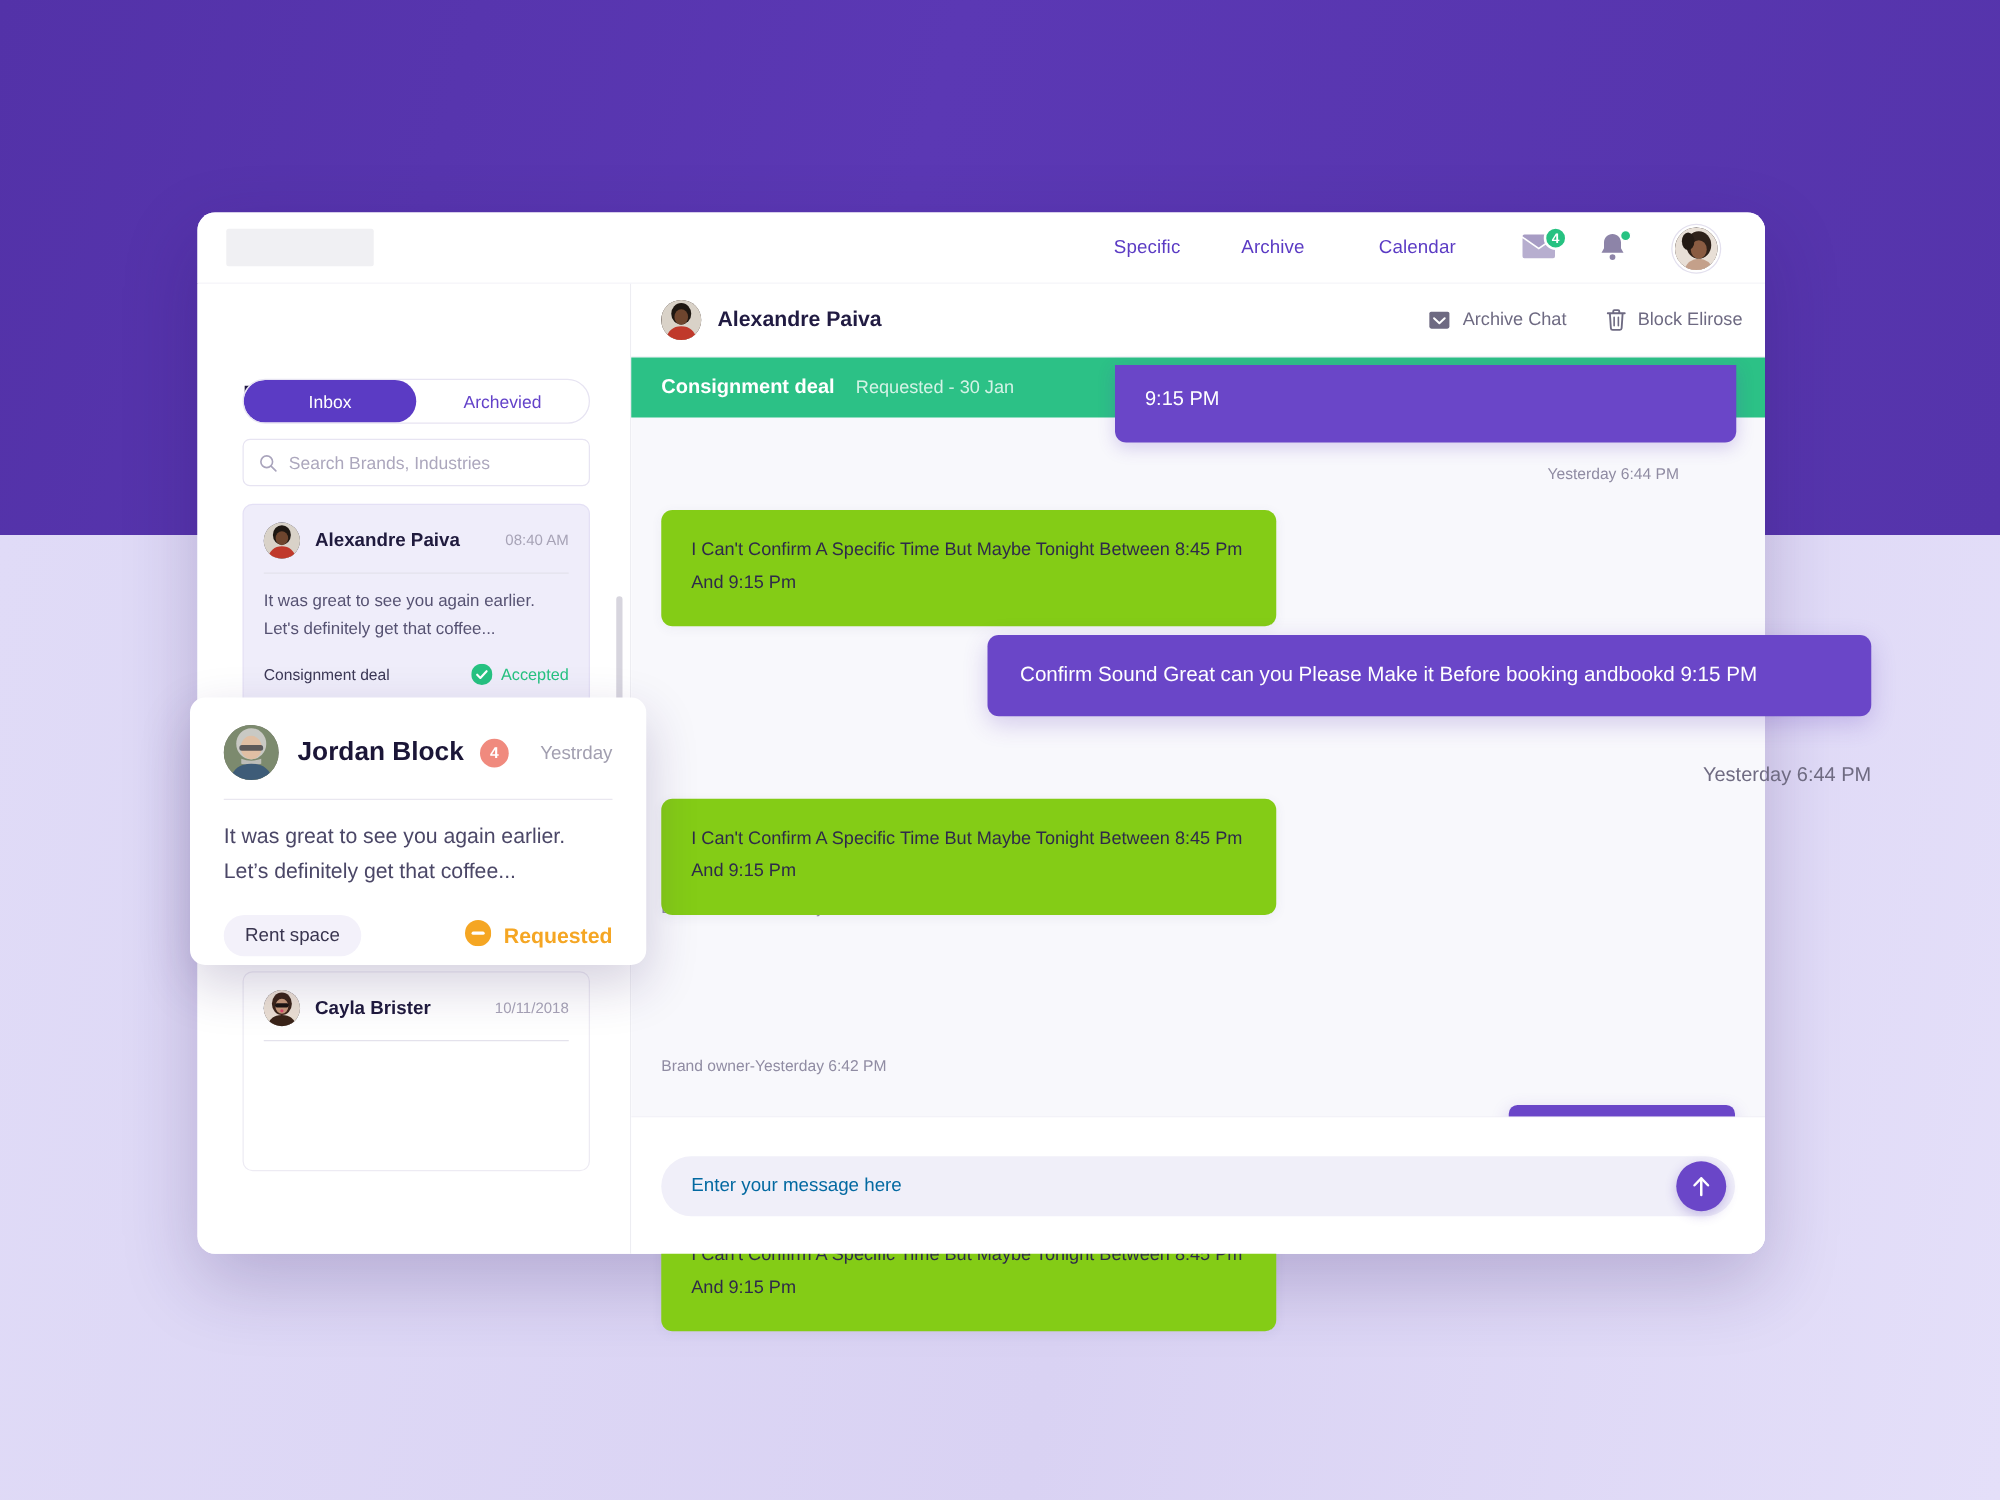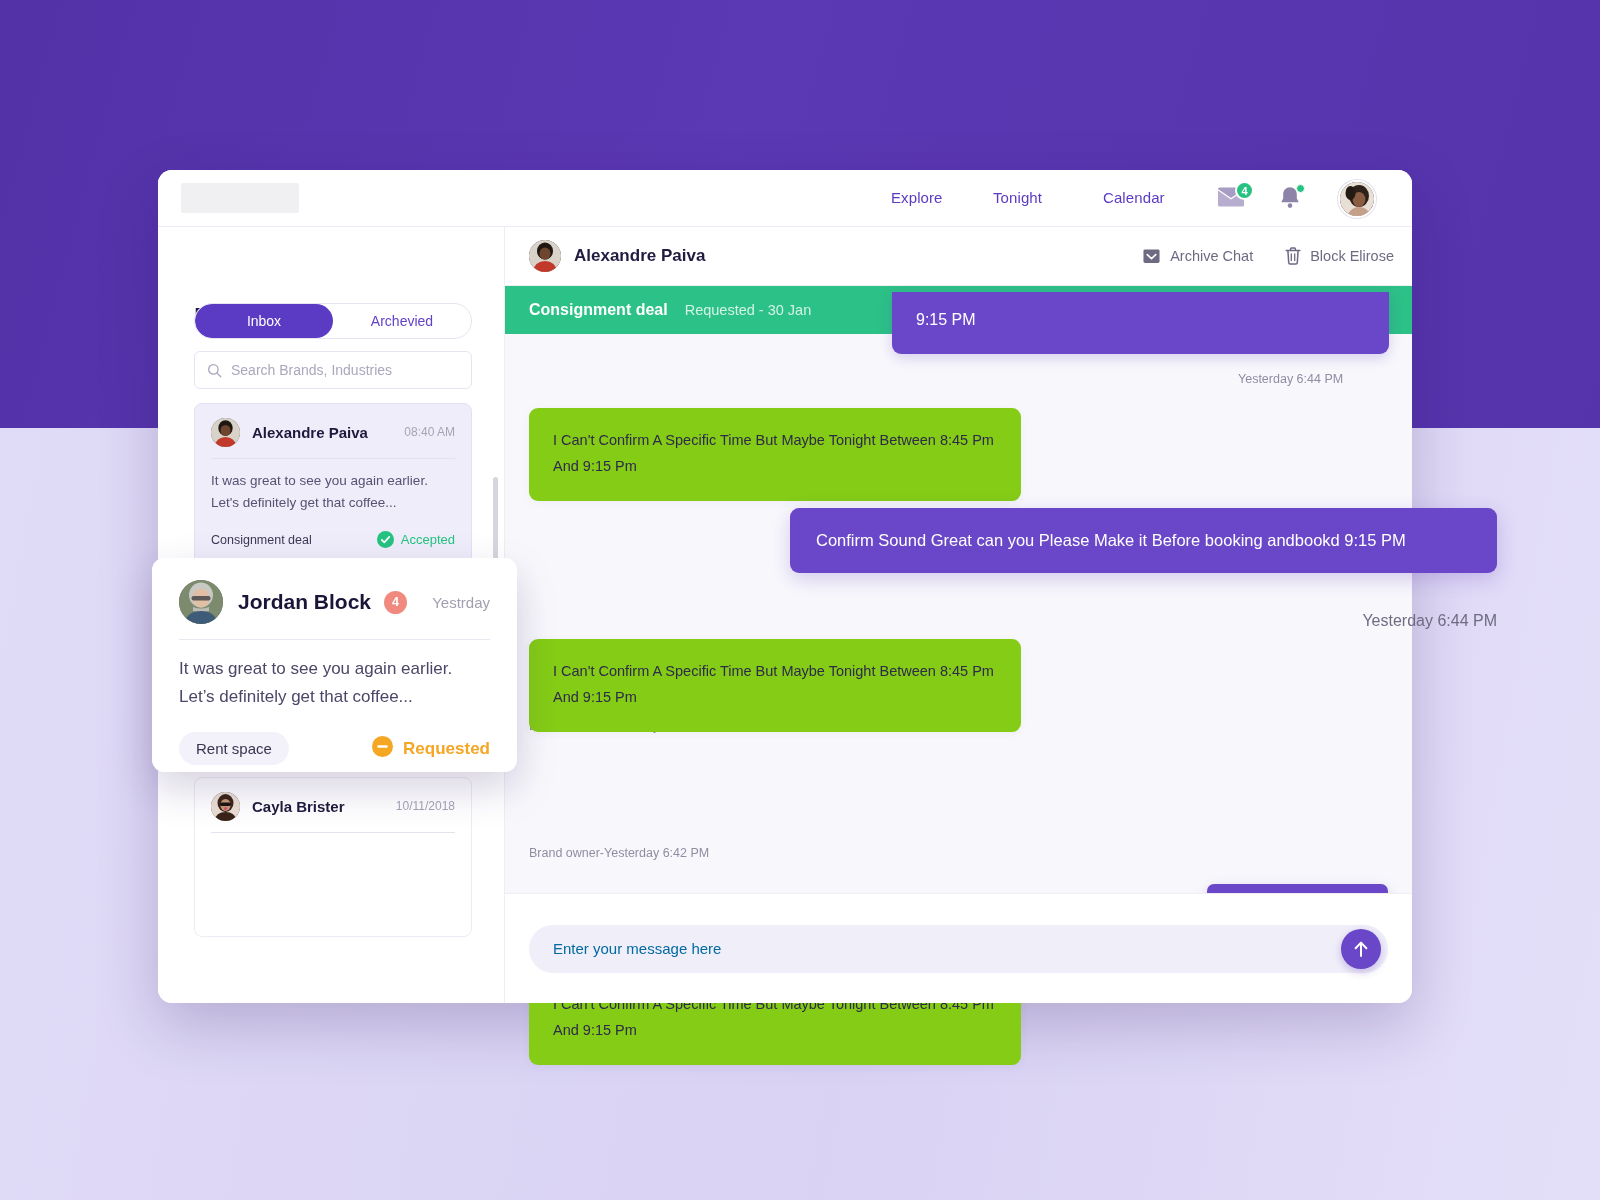--- a/index.html
+++ b/index.html
@@ -258,22 +258,22 @@
 <body>
 
 <div id="bg-top"></div>
 <div id="bg-bottom"></div>
 
 <div id="app-window">
 
   <div id="navbar">
     <div id="logo-placeholder"></div>
 
-    <div class="nav-link" id="nav-explore">Explore</div>
-    <div class="nav-link" id="nav-products">Tonight</div>
+    <div class="nav-link" id="nav-explore">Specific</div>
+    <div class="nav-link" id="nav-products">Archive</div>
     <div class="nav-link" id="nav-calendar">Calendar</div>
 
     <div id="mail-wrap">
       <svg width="30" height="23" viewBox="0 0 30 23" fill="none">
         <path d="M2 5.5 L15 14.5 L28 5.5 L28 20 Q28 21.5 26.5 21.5 L3.5 21.5 Q2 21.5 2 20 Z" fill="#B7AECF"></path>
         <path d="M2 4 Q2 2.5 3.5 2.5 L26.5 2.5 Q28 2.5 28 4 L15 13 Z" fill="#A79CC4"></path>
       </svg>
       <div id="mail-badge">4</div>
     </div>
 

